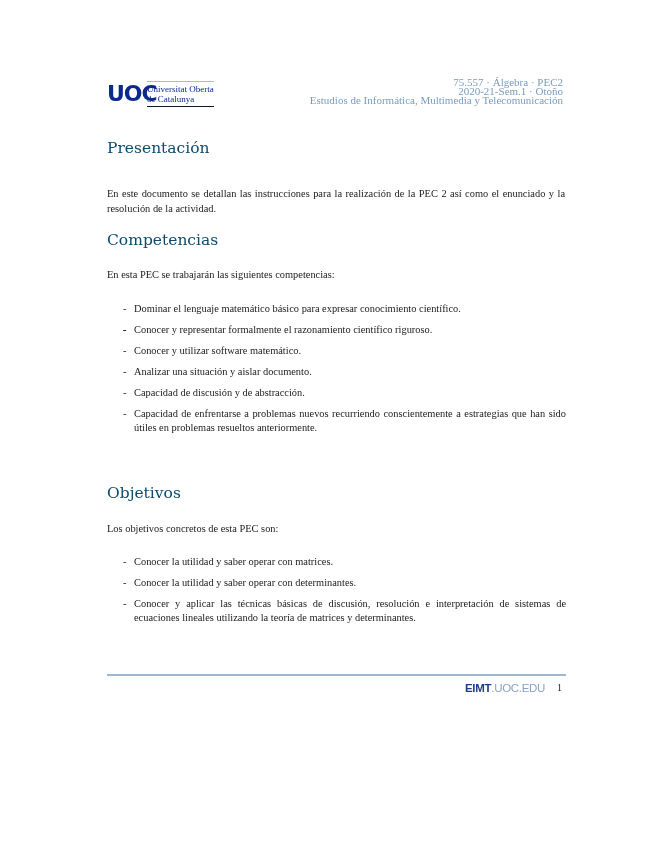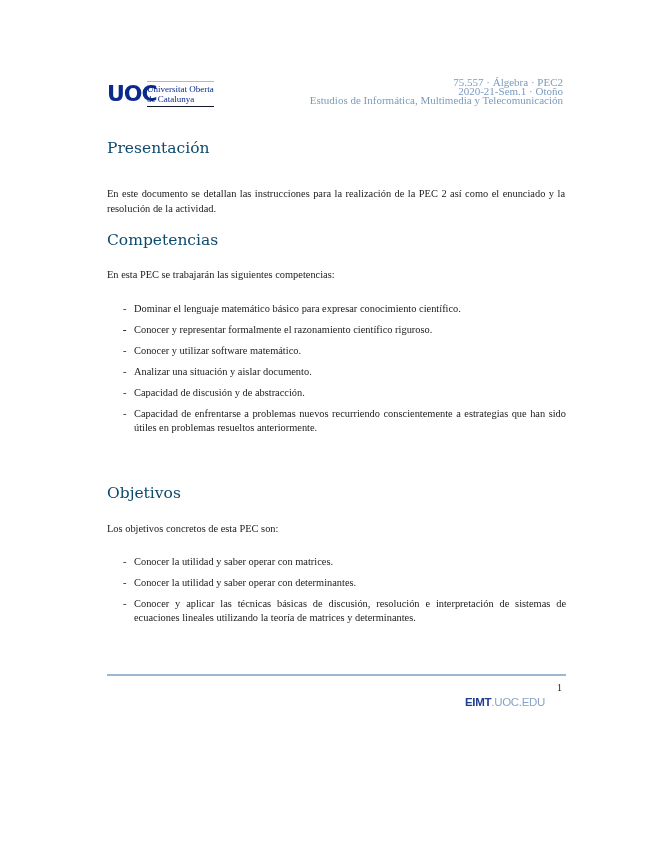--- a/index.html
+++ b/index.html
@@ -102,21 +102,21 @@
     }
     
     .footer-rule {
       position: absolute;
       left: 107px; top: 674px;
       width: 459px; height: 2px;
       background: #9db7cf;
     }
     .footer-brand {
       position: absolute;
-      left: 465px; top: 695px;
+      left: 465px; top: 681px;
       font-family: "Liberation Sans", sans-serif;
       font-size: 11.5px;
       line-height: 14px;
       letter-spacing: -0.3px;
     }
     .footer-brand .strong {
       color: #1f3d8f;
       font-weight: bold;
     }
     .footer-brand .light {

